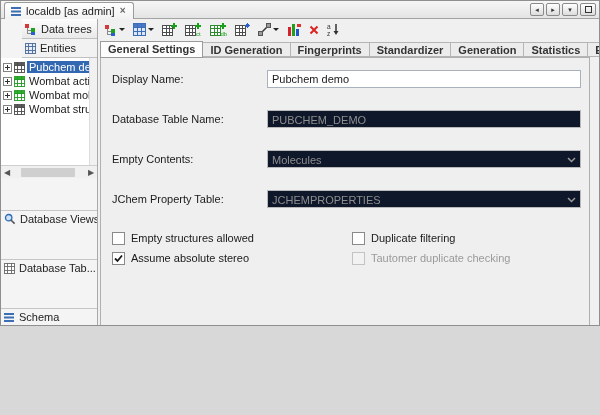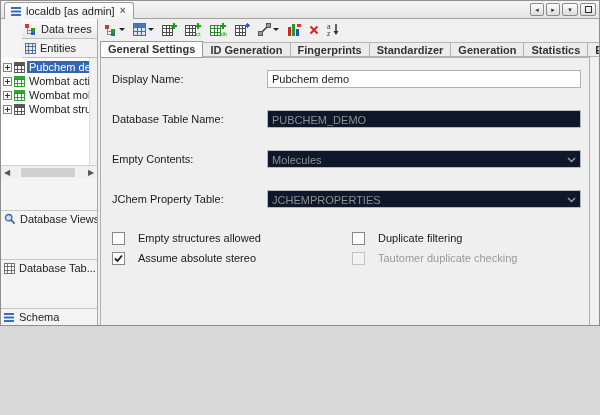--- a/index.html
+++ b/index.html
@@ -100,21 +100,21 @@
     font-family: "Liberation Sans", sans-serif; font-size: 11px; color: #1a1a1a;
     padding: 0 4px; outline: none;
   }
   .ro-field, .ro-select {
     width: 100%; height: 18px; border: 1px solid #b9b9b9; background: #0f172a;
     color: #8e8e8e; padding: 1px 4px 0 4px; display: flex; align-items: center;
   }
   .ro-select { justify-content: space-between; }
   .chev { width: 9px; height: 6px; }
   .checks { margin-top: 19px; display: grid; grid-template-columns: 240px 1fr; row-gap: 4px; }
-  .cbrow { display: flex; align-items: center; gap: 13px; height: 16px; }
+  .cbrow { display: flex; align-items: center; gap: 6px; height: 16px; }
   .cbox { width: 13px; height: 13px; border: 1px solid #8a8a8a; background: #fff; position: relative; flex: 0 0 13px; }
   .cbox.checked svg { position: absolute; left: 0; top: 0; }
   .cbrow.disabled .cbox { border-color: #c3c3c3; background: #f2f2f2; }
   .cbrow.disabled .cblabel { color: #9a9a9a; }
   
   .footer { flex: 1; position: relative; background: #eeeeee; }
   .fbtn {
     position: absolute; top: 43px; height: 20px; border: 1px solid #c6c6c6;
     background: linear-gradient(#f7f7f7, #ededed); color: #8a8a8a;
     font-family: "Liberation Sans", sans-serif; font-size: 14px; text-align: center;

